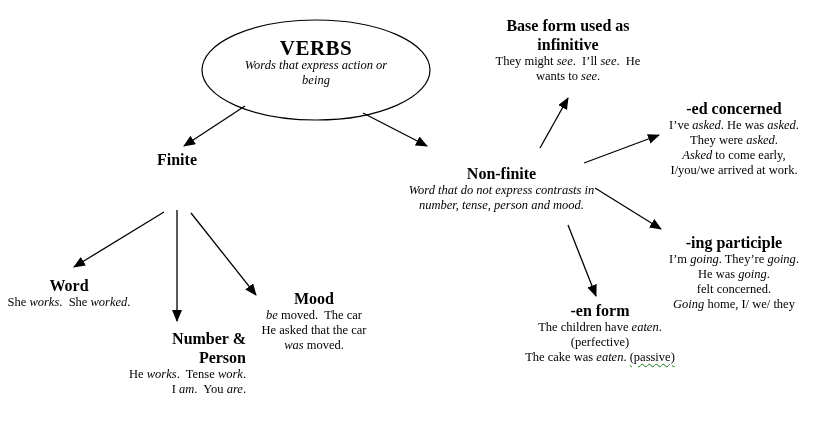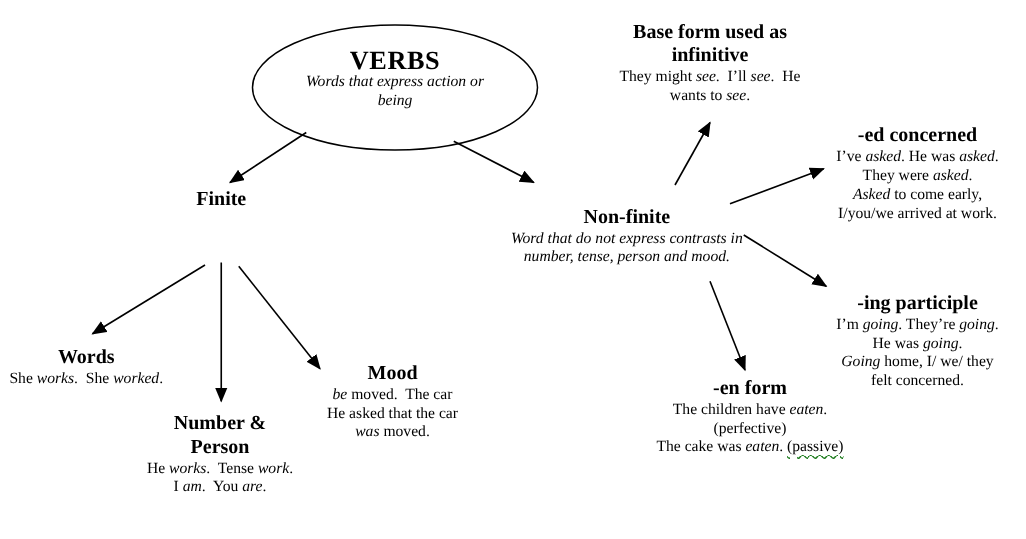--- a/index.html
+++ b/index.html
@@ -103,42 +103,42 @@
     <div class="title">Non-finite</div>
     <div class="desc">Word that do not express contrasts in
 number, tense, person and mood.</div>
   </div>
 
   <div class="node" style="left:648px; top:233px; width:172px;">
     <div class="title">-ing participle</div>
     <div class="body">
         <div class="line"><span>I’m </span><i>going</i><span>. They’re </span><i>going</i><span>.</span></div>
         <div class="line"><span>He was </span><i>going</i><span>.</span></div>
+        <div class="line"><span>felt concerned.</span></div>
         <div class="line"><i>Going</i><span> home, I/ we/ they</span></div>
-        <div class="line"><span>felt concerned.</span></div>
       </div>
   </div>
 
   <div class="node" style="left:516px; top:301px; width:168px;">
     <div class="title">-en form</div>
     <div class="body">
         <div class="line"><span>The children have </span><i>eaten</i><span>.</span></div>
         <div class="line"><span>(perfective)</span></div>
         <div class="line"><span>The cake was </span><i>eaten</i><span>. </span><span class="squiggle">(passive)</span></div>
       </div>
   </div>
 
   <div class="node" style="left:0px; top:276px; width:138px;">
-    <div class="title">Words</div>
+    <div class="title">Word</div>
     <div class="body">
         <div class="line"><span>She </span><i>works</i><span>.  She </span><i>worked</i><span>.</span></div>
       </div>
   </div>
 
-  <div class="node" style="left:106px; top:329px; width:140px;">
+  <div class="node" style="left:106px; top:329px; width:140px;text-align:right;">
     <div class="title">Number &amp;
 Person</div>
     <div class="body">
         <div class="line"><span>He </span><i>works</i><span>.  Tense </span><i>work</i><span>.</span></div>
         <div class="line"><span>I </span><i>am</i><span>.  You </span><i>are</i><span>.</span></div>
       </div>
   </div>
 
   <div class="node" style="left:247px; top:289px; width:134px;">
     <div class="title">Mood</div>

